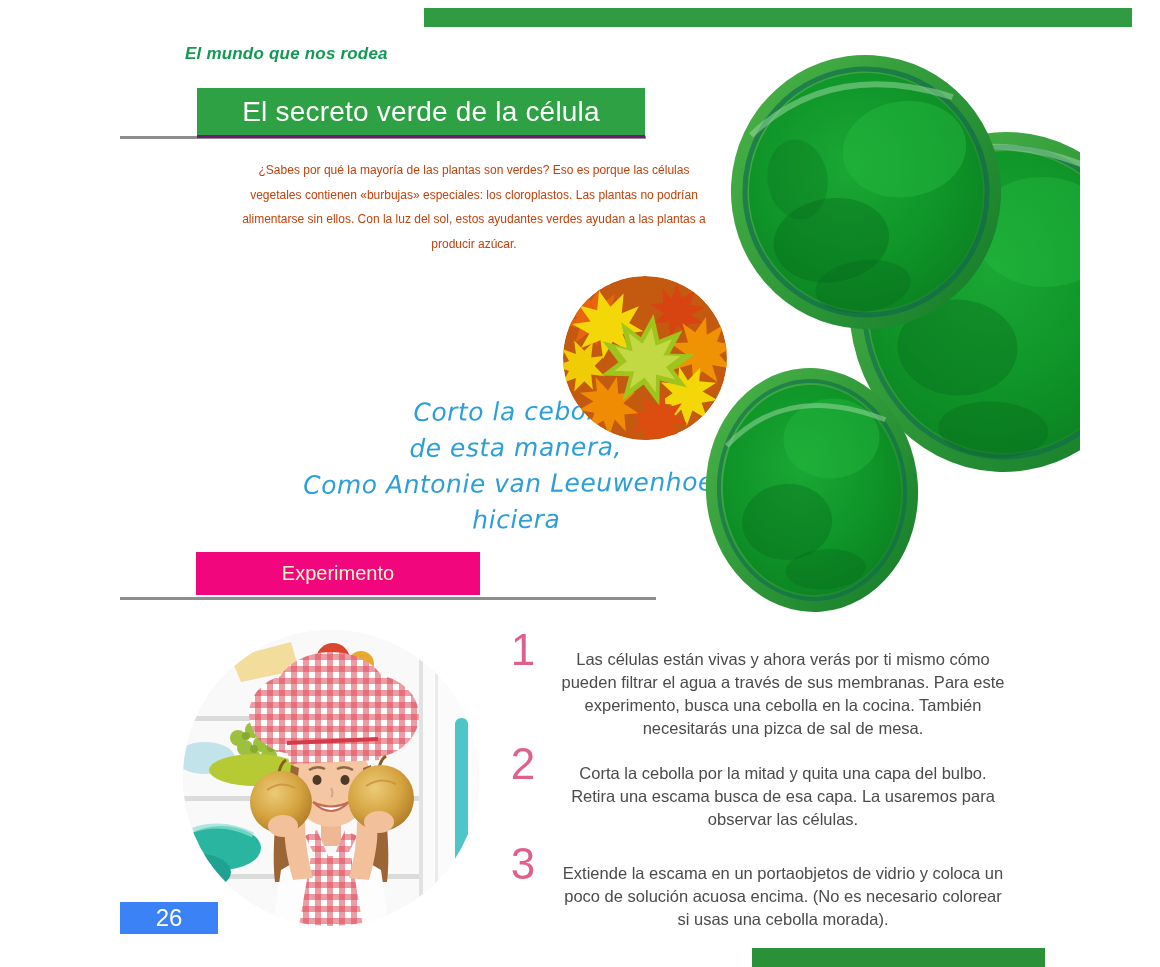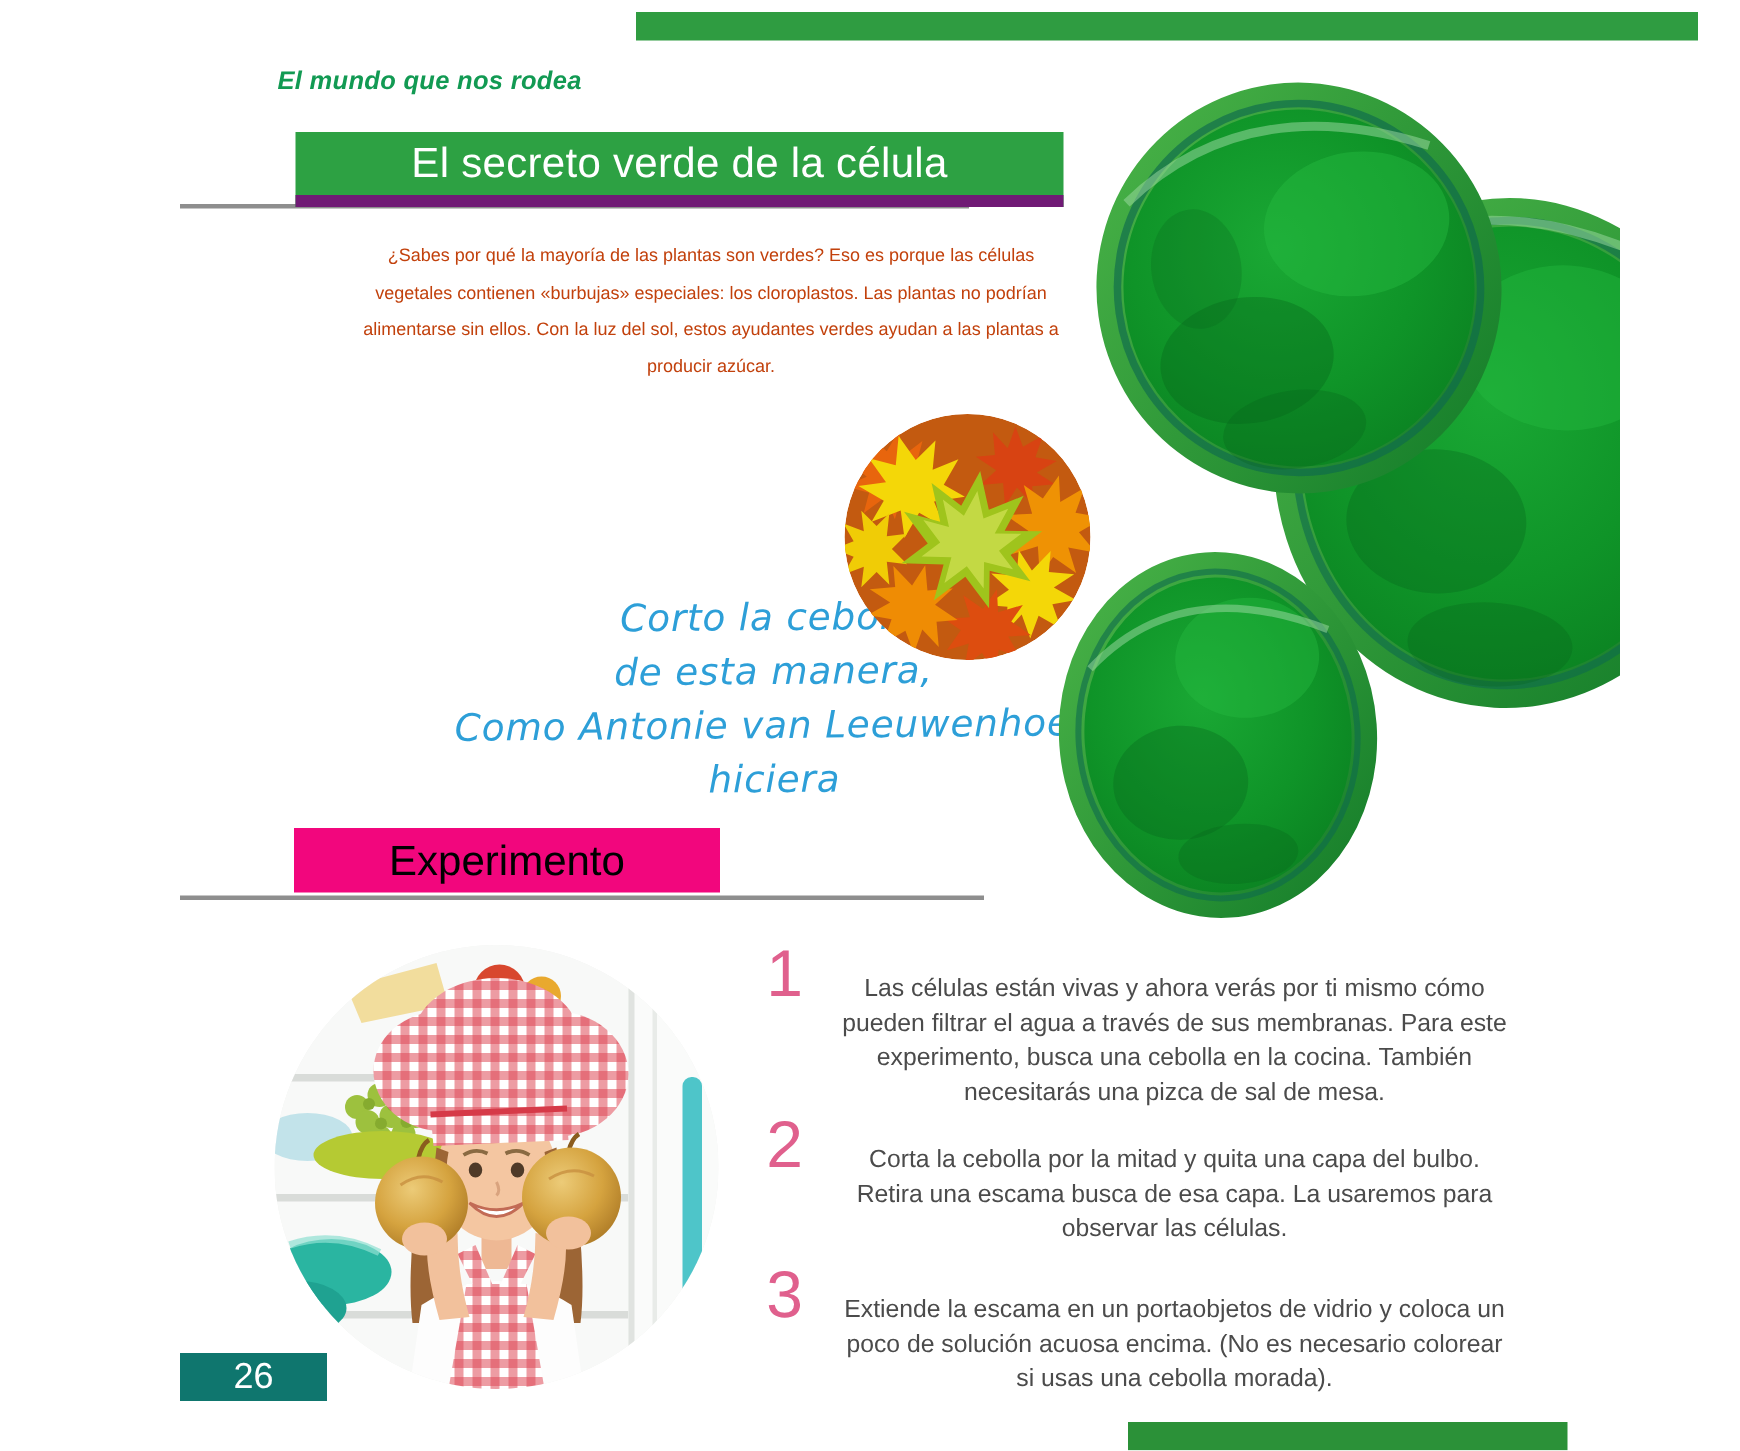--- a/index.html
+++ b/index.html
@@ -11,49 +11,49 @@
   .top-bar{left:424px;top:8px;width:708px;height:19px;}
   .bottom-bar{left:752px;top:948px;width:293px;height:19px;background:#2b9138;}
   .kicker{
     position:absolute;left:185px;top:44px;font-size:17px;font-style:italic;font-weight:bold;
     color:#129a53;letter-spacing:.2px;
   }
   .rule{position:absolute;height:3px;background:#8e8e8e;z-index:0;}
   .rule-title{left:120px;top:136px;width:526px;}
   .rule-exp{left:120px;top:597px;width:536px;}
   .title-bar{
-    position:absolute;left:197px;top:88px;width:512px;height:50px;z-index:1;
-    background:#2da143;border-bottom:8px solid #701a75;box-sizing:border-box;
+    position:absolute;left:197px;top:88px;width:448px;height:50px;z-index:1;
+    background:#2da143;border-bottom:3px solid #701a75;box-sizing:border-box;
     display:flex;align-items:center;justify-content:center;
   }
   .title-bar span{color:#ffffff;font-size:28px;letter-spacing:.2px;}
   .para{position:absolute;margin:0;font-size:12px;line-height:24.5px;color:#c2410c;}
   .p1{left:233px;top:158px;width:482px;}
   .p2{left:233px;top:303px;width:334px;}
   .handwriting{
     position:absolute;left:303px;top:394px;color:#2d9fd8;font-style:italic;
     font-family:"DejaVu Sans","Liberation Sans",sans-serif;
     font-size:25px;line-height:36px;letter-spacing:.5px;transform:rotate(-.5deg);
   }
   .exp-bar{
     position:absolute;left:196px;top:552px;width:284px;height:43px;z-index:1;
     background:#f2067d;display:flex;align-items:center;justify-content:center;
   }
-  .exp-bar span{color:#000000;font-size:28px;}
+  .exp-bar span{color:#fef9c3;font-size:20px;}
   .step{position:absolute;left:505px;display:flex;}
   .step-num{
     width:36px;flex:0 0 36px;font-size:44px;line-height:44px;font-weight:100;
     color:#e0608d;margin-top:-4px;
   }
   .step-text{margin:16px;width:452px;font-size:16.5px;line-height:23px;color:#4b4b4b;}
   .step-1{top:632px;}
   .step-2{top:746px;}
   .step-3{top:846px;}
   .page-badge{
-    position:absolute;left:120px;top:902px;width:98px;height:32px;background:#0f766e;
+    position:absolute;left:120px;top:902px;width:98px;height:32px;background:#3b82f6;
     display:flex;align-items:center;justify-content:center;
   }
   .page-badge span{color:#ffffff;font-size:24px;}
   .fig{position:absolute;}
   .fig-leaves{left:563px;top:276px;}
   .fig-cells{left:700px;top:50px;}
   .fig-girl{left:183px;top:630px;}
 </style>
 </head>
 <body>

